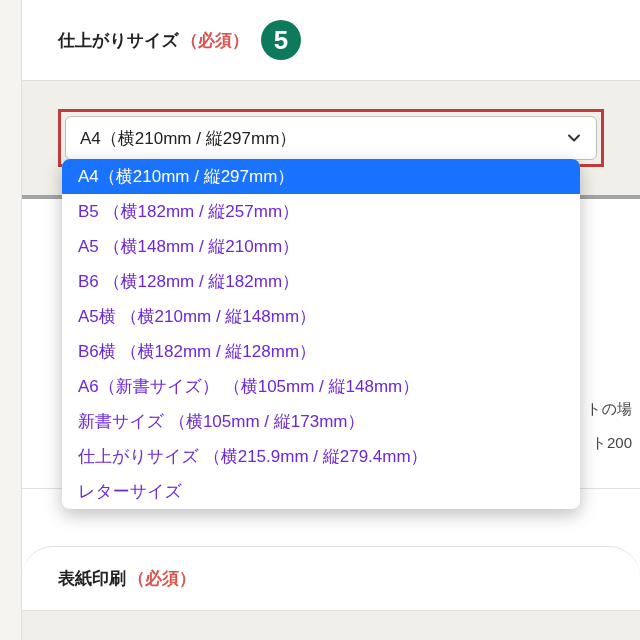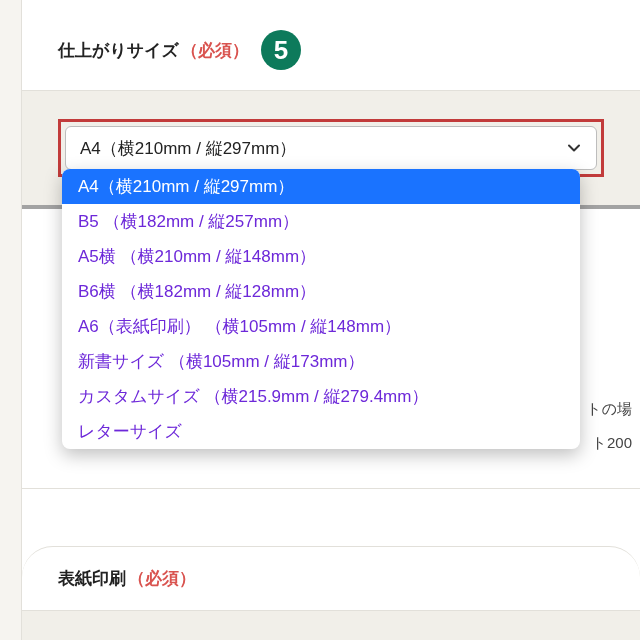--- a/index.html
+++ b/index.html
@@ -28,21 +28,21 @@
       position: absolute;
       left: 22px;
       right: 0;
       top: 0;
     }
 
     
     .section-heading {
       display: flex;
       align-items: center;
-      padding: 30px 30px 20px 36px;
+      padding: 20px 30px 20px 36px;
       background: #fff;
     }
     .section-heading .title {
       font-size: 17px;
       font-weight: bold;
       color: #222;
     }
     .section-heading .required {
       font-size: 17px;
       font-weight: bold;
@@ -195,25 +195,27 @@
             <svg width="16" height="16" viewBox="0 0 16 16">
                 <path d="M3 5.5 L8 10.5 L13 5.5" fill="none" stroke="#333" stroke-width="2" stroke-linecap="round" stroke-linejoin="round"></path>
               </svg>
           </span>
         </div>
       </div>
 
       <div class="dropdown" id="dropdown">
           <div class="opt selected">A4（横210mm / 縦297mm）</div>
           <div class="opt">B5 （横182mm / 縦257mm）</div>
+          <div class="opt">A5 （横148mm / 縦210mm）</div>
+          <div class="opt">B6 （横128mm / 縦182mm）</div>
           <div class="opt">A5横 （横210mm / 縦148mm）</div>
           <div class="opt">B6横 （横182mm / 縦128mm）</div>
-          <div class="opt">A6（表紙印刷） （横105mm / 縦148mm）</div>
+          <div class="opt">A6（新書サイズ） （横105mm / 縦148mm）</div>
           <div class="opt">新書サイズ （横105mm / 縦173mm）</div>
-          <div class="opt">カスタムサイズ （横215.9mm / 縦279.4mm）</div>
+          <div class="opt">仕上がりサイズ （横215.9mm / 縦279.4mm）</div>
           <div class="opt">レターサイズ</div>
         </div>
     </div>
   </div>
 
   <span class="bg-line l1">トの場</span>
   <span class="bg-line l2">ト200</span>
 
   <div class="section2">
     <div class="panel-gap"></div>

